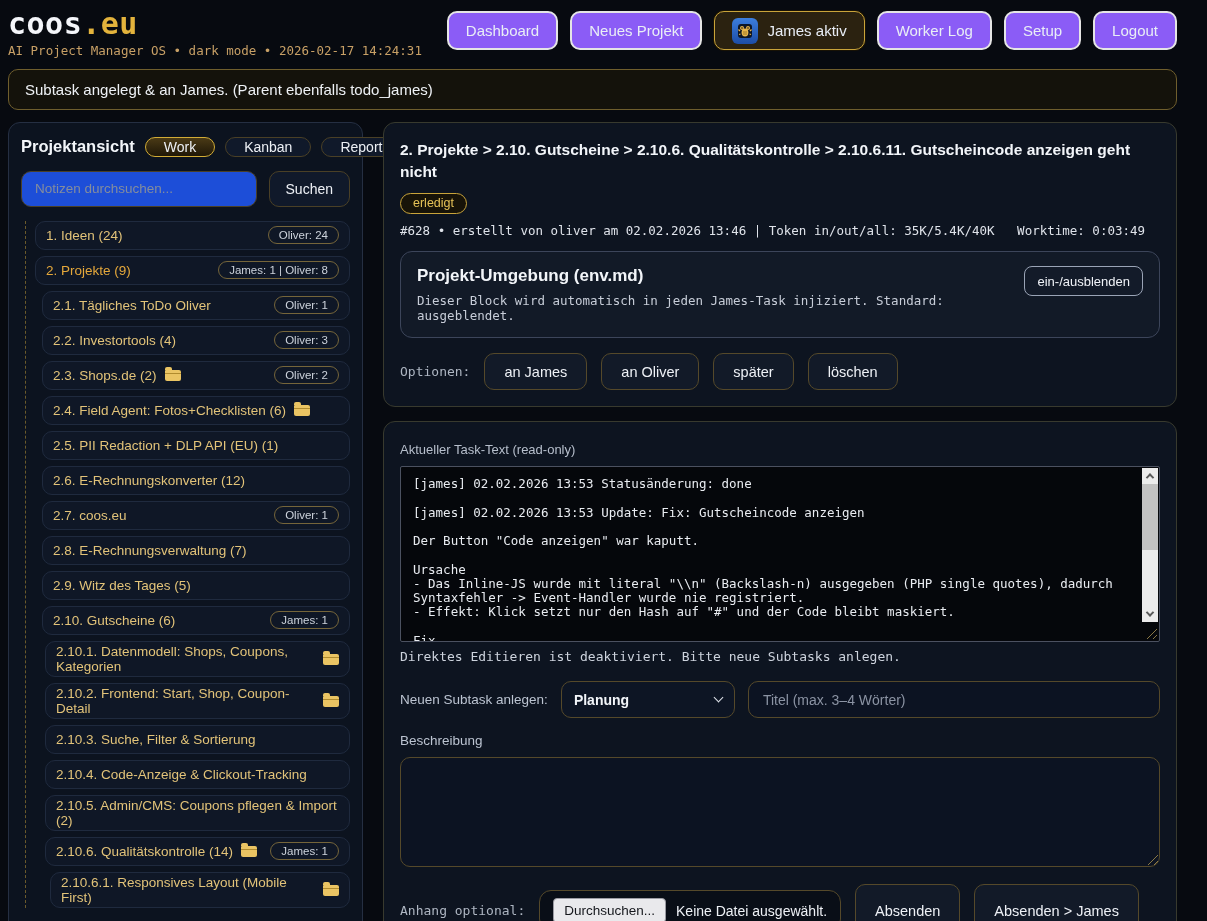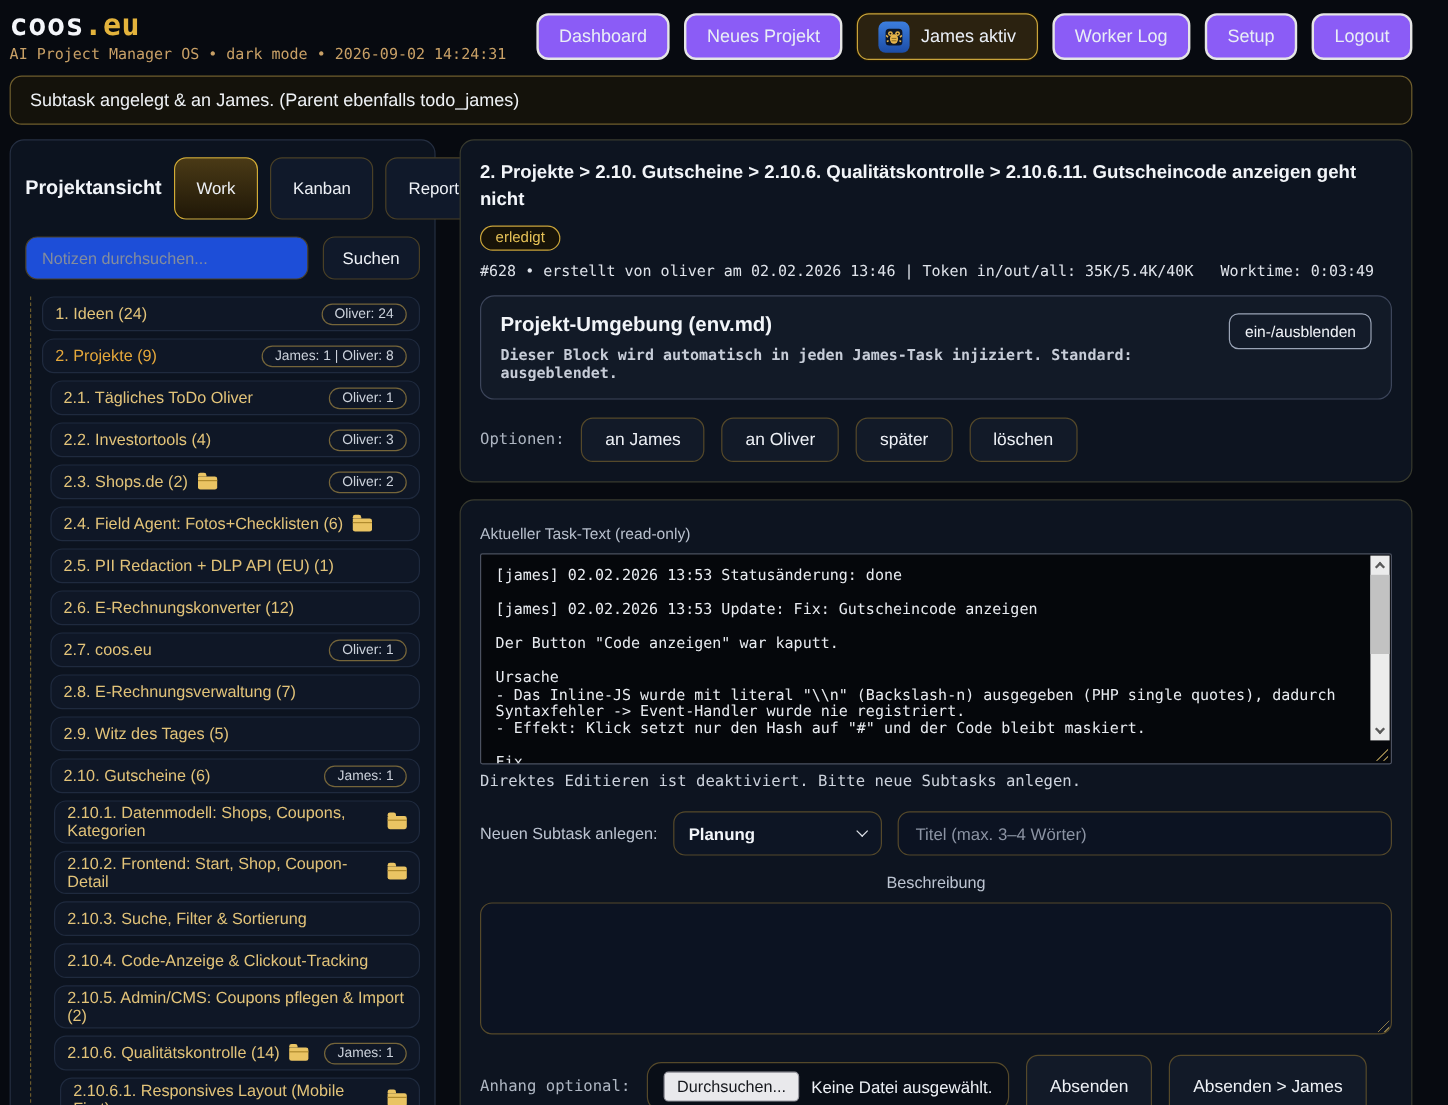--- a/index.html
+++ b/index.html
@@ -6,39 +6,39 @@
   html,body { width:1207px; height:921px; overflow:hidden; }
   body {
     background:#070a10;
     color:#e8ecf3;
     font-family:"Liberation Sans", sans-serif;
   }
   .mono { font-family:"DejaVu Sans Mono", monospace; }
 
   
   .app-header { display:flex; justify-content:space-between; align-items:flex-start; padding:8px 30px 2px 8px; }
-  .brand-logo { font-family:"DejaVu Sans Mono", monospace; font-weight:bold; font-size:25px; letter-spacing:0.5px; color:#f4f6fa; line-height:1.05; }
+  .brand-logo { font-family:"DejaVu Sans Mono", monospace; font-weight:bold; font-size:30px; letter-spacing:0.5px; color:#f4f6fa; line-height:1.05; }
   .brand-logo .accent { color:#e3b33c; }
   .brand-sub { font-family:"DejaVu Sans Mono", monospace; font-size:12.5px; color:#c8a066; margin-top:3px; }
   .nav { display:flex; gap:12px; align-items:center; padding-top:3px; }
   .nav-btn { background:#8b5cf6; border:2px solid #e5e5e5; color:#e9eef6; font-size:15px; height:39px; padding:0 17px; border-radius:10px; display:flex; align-items:center; gap:9px; cursor:pointer; font-family:inherit; }
   .nav-btn.active { background:#2b2210; border:1px solid #c9a43a; box-shadow:0 0 0 1px #181205; }
   .avatar { width:26px; height:26px; border-radius:6px; background:linear-gradient(180deg,#3c7ede,#1c4da6); display:flex; align-items:center; justify-content:center; flex:none; }
 
   
   .status-bar { margin:9px 30px 12px 8px; background:#14120b; border:1px solid #6f5e2d; border-radius:10px; padding:11px 16px; font-size:15px; color:#eef1f5; }
 
   
   .content { display:flex; gap:20px; padding:0 30px 0 8px; align-items:flex-start; }
 
   
   .sidebar { width:355px; flex:none; background:#0c131f; border:1px solid #252f42; border-radius:12px; padding:14px 12px; height:860px; }
   .sidebar-head { display:flex; align-items:center; gap:10px; }
   .sidebar-title { font-size:16.5px; font-weight:bold; color:#f2f5f9; margin-right:auto; }
-  .tab-btn { height:52px; padding:0 18px; border-radius:10px; background:#10192a; border:1px solid #4a4026; color:#edf0f5; font-size:14px; cursor:pointer; font-family:inherit; }
+  .tab-btn { height:20px; padding:0 18px; border-radius:10px; background:#10192a; border:1px solid #4a4026; color:#edf0f5; font-size:14px; cursor:pointer; font-family:inherit; }
   .tab-btn.active { background:linear-gradient(180deg,#4a3a16,#1f1707); border:1px solid #d2ac36; }
   .search-row { display:flex; gap:12px; margin-top:14px; }
   .search-input { flex:1; height:36px; background:#1d4ed8; border:1px solid #4a4026; border-radius:10px; color:#e8ecf3; padding:0 13px; font-size:13.5px; font-family:inherit; }
   .search-input::placeholder { color:#848d9d; }
   .search-btn { height:36px; padding:0 16px; background:#10192a; border:1px solid #4a4026; border-radius:10px; color:#eef1f6; font-size:14px; cursor:pointer; font-family:inherit; }
   .project-list { margin:14px 0 0 4px; border-left:1px dashed #6a5a2c; padding-left:9px; display:flex; flex-direction:column; gap:6px; }
   .proj-item { display:flex; align-items:center; gap:8px; background:#0f1726; border:1px solid #1f2a3e; border-radius:10px; min-height:29px; padding:2px 10px; font-size:13.5px; color:#e2c379; cursor:pointer; }
   .proj-item.lvl2 { margin-left:7px; }
   .proj-item.lvl3 { margin-left:10px; }
   .proj-item.lvl4 { margin-left:15px; }
@@ -50,21 +50,21 @@
 
   
   .main { flex:1; display:flex; flex-direction:column; gap:14px; }
   .card { background:#0d1420; border:1px solid #383a2e; border-radius:12px; padding:16px; }
   .breadcrumb { font-size:15.5px; font-weight:bold; line-height:1.45; color:#f2f5f9; max-width:770px; }
   .status-badge { display:inline-block; margin-top:10px; border:1.5px solid #c9a43a; color:#e6c257; background:#171308; padding:2px 12px 3px; border-radius:999px; font-size:12.5px; }
   .meta { margin-top:9px; font-family:"DejaVu Sans Mono", monospace; font-size:12.5px; color:#dfe3ea; white-space:pre; }
   .env-card { margin-top:13px; background:#121a27; border:1px solid #3c455a; border-radius:12px; padding:14px 16px; display:flex; gap:12px; }
   .env-text { flex:1; }
   .env-title { font-size:17px; font-weight:bold; color:#f2f5f9; }
-  .env-sub { font-family:"DejaVu Sans Mono", monospace; font-size:12.5px; color:#c7cdd8; margin-top:7px;font-weight:bold; }
+  .env-sub { font-family:"DejaVu Sans Mono", monospace; font-size:12.5px; color:#c7cdd8; margin-top:7px; }
   .env-toggle { align-self:flex-start; height:30px; padding:0 12px; background:#131b29; border:1px solid #9aa4b6; color:#f0f3f8; border-radius:8px; font-size:13px; cursor:pointer; font-family:inherit; white-space:nowrap; }
   .options-row { display:flex; align-items:center; gap:14px; margin-top:15px; }
   .options-label { font-family:"DejaVu Sans Mono", monospace; font-size:13px; color:#aeb6c2; }
   .option-btn { height:37px; padding:0 19px; background:#121a28; border:1px solid #55492a; border-radius:10px; color:#eef1f6; font-size:14.5px; cursor:pointer; font-family:inherit; }
 
   
   .tt-label { font-size:13px; color:#b7bfcc; margin-top:4px; }
   .task-text-box { position:relative; margin-top:9px; background:#05070b; border:1px solid #4b5160; border-radius:2px; height:176px; overflow:hidden; padding:10px 30px 10px 12px; }
   .task-text { font-family:"DejaVu Sans Mono", monospace; font-size:12.5px; line-height:14.2px; white-space:pre-wrap; color:#e9ecf1; }
   .fake-scrollbar { position:absolute; top:1px; right:1px; width:16px; height:calc(100% - 20px); background:#ececec; }
@@ -77,37 +77,37 @@
   .resize-corner { position:absolute; right:2px; bottom:2px; width:13px; height:13px; background:repeating-linear-gradient(135deg, transparent 0 3px, #8a7845 3px 4px); clip-path:polygon(100% 0,100% 100%,0 100%); cursor:nwse-resize; }
   .hint { font-family:"DejaVu Sans Mono", monospace; font-size:13px; color:#cdd3dd; margin-top:7px; }
 
   .subtask-row { display:flex; align-items:center; gap:13px; margin-top:17px; }
   .form-label { font-size:13.5px; color:#bcc4d1; white-space:nowrap; }
   .type-select-wrap { position:relative; width:174px; flex:none; }
   .type-select { appearance:none; -webkit-appearance:none; width:100%; height:37px; background:#0d1524; border:1px solid #55492a; border-radius:10px; color:#f2f5f9; font-weight:bold; font-size:14px; padding:0 12px; font-family:inherit; cursor:pointer; }
   .select-chev { position:absolute; right:13px; top:13px; width:7px; height:7px; border-right:1.5px solid #dfe3ea; border-bottom:1.5px solid #dfe3ea; transform:rotate(45deg); pointer-events:none; }
   .title-input { flex:1; height:37px; background:#0c1322; border:1px solid #55492a; border-radius:10px; color:#e8ecf3; padding:0 14px; font-size:14px; font-family:inherit; }
   .title-input::placeholder { color:#8b93a3; }
-  .desc-label { margin-top:15px; font-size:13.5px; color:#bcc4d1;text-align:center; }
+  .desc-label { margin-top:15px; font-size:13.5px; color:#bcc4d1; }
   .desc-box { position:relative; margin-top:9px; }
   .desc-textarea { display:block; width:100%; height:110px; background:#0c1322; border:1px solid #55492a; border-radius:10px; resize:none; color:#e8ecf3; padding:10px 12px; font-size:14px; font-family:inherit; }
   .bottom-row { display:flex; align-items:center; gap:14px; margin-top:17px; }
   .attach-label { font-family:"DejaVu Sans Mono", monospace; font-size:13px; color:#aeb6c2; }
   .file-widget { display:flex; align-items:center; gap:10px; background:#090e17; border:1px solid #55492a; border-radius:12px; padding:0 13px; height:41px; cursor:pointer; }
   .file-btn { background:#e9e9ec; color:#15171c; border:1px solid #9a9aa2; border-radius:4px; font-size:13.5px; padding:4px 10px; cursor:pointer; font-family:inherit; }
   .file-status { font-size:14px; color:#eef1f6; white-space:nowrap; }
   .submit-btn { height:53px; padding:0 19px; background:#121a28; border:1px solid #55492a; border-radius:10px; color:#eef1f6; font-size:14.5px; cursor:pointer; font-family:inherit; white-space:nowrap; }
 </style>
 </head>
 <body>
 
 <header class="app-header">
   <div>
     <div class="brand-logo"><span>coos</span><span class="accent">.eu</span></div>
-    <div class="brand-sub">AI Project Manager OS • dark mode • 2026-09-02 14:24:31</div>
+    <div class="brand-sub">AI Project Manager OS • dark mode • 2026-02-17 14:24:31</div>
   </div>
   <nav class="nav">
     <button class="nav-btn">
         <span>Dashboard</span>
       </button>
     <button class="nav-btn">
         <span>Neues Projekt</span>
       </button>
     <button class="nav-btn active">
       <span class="avatar">

